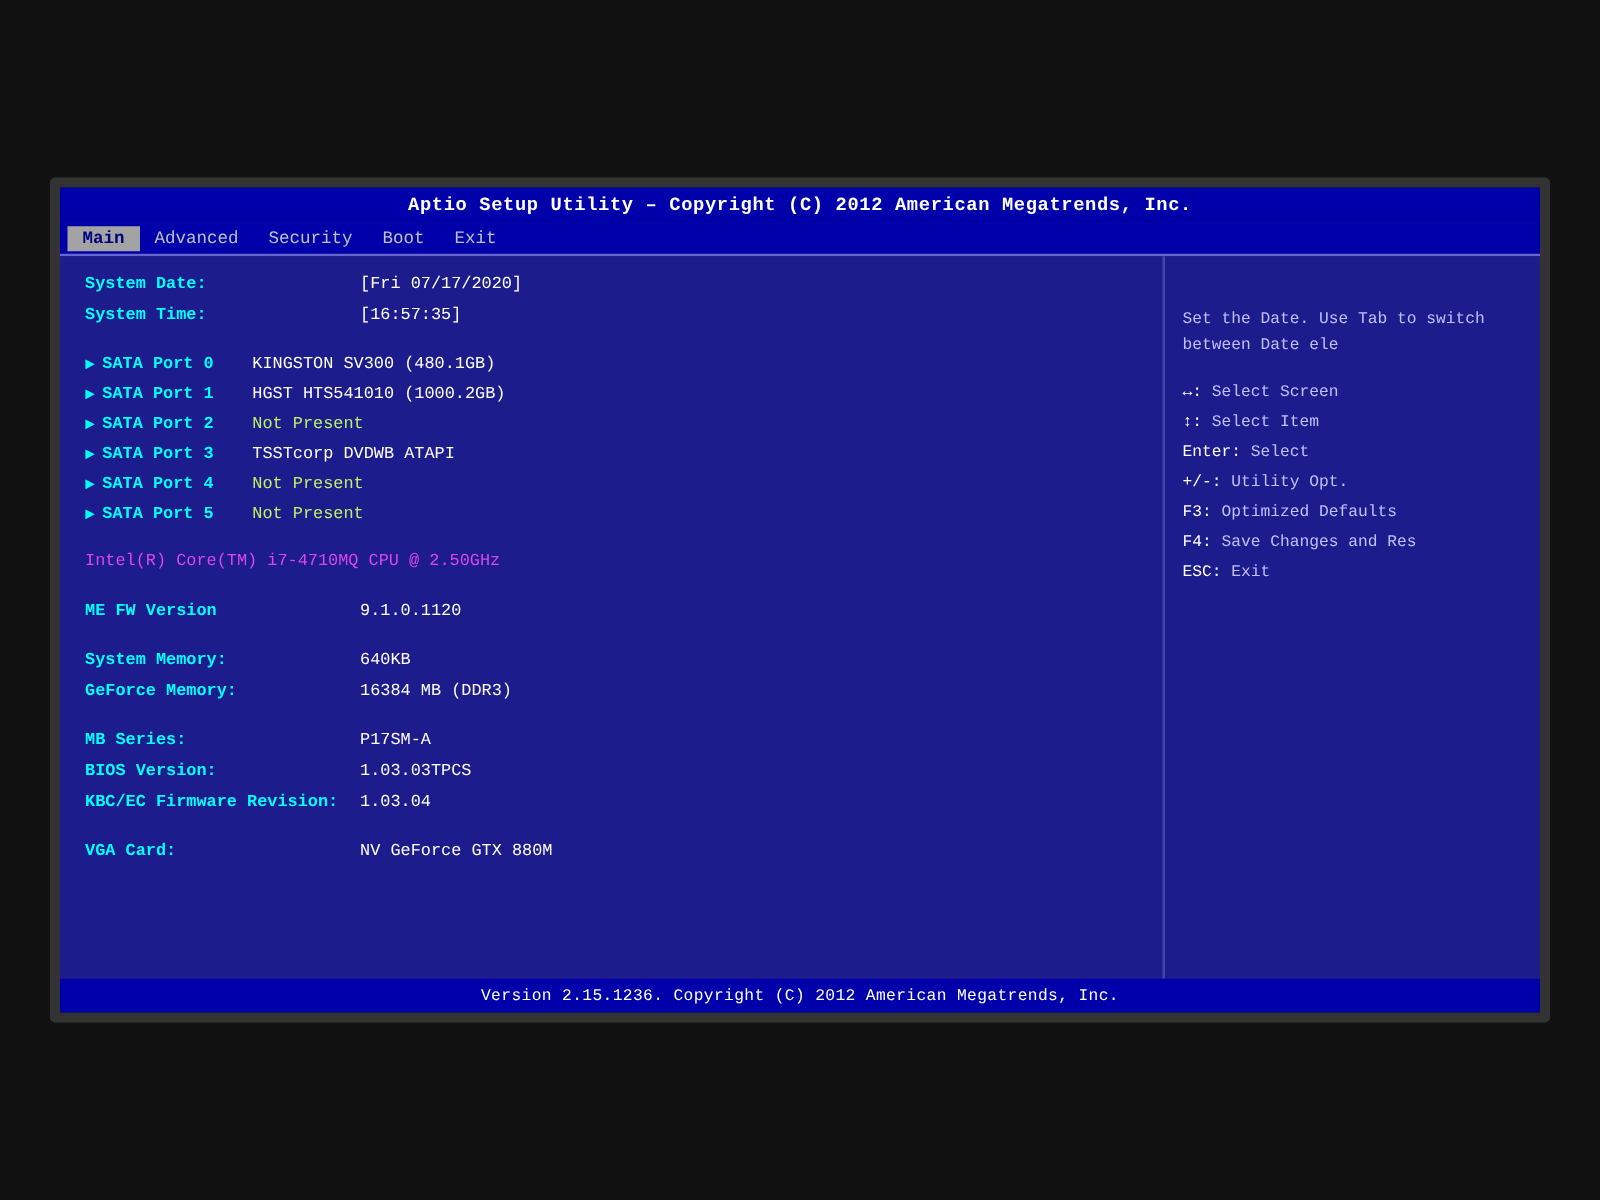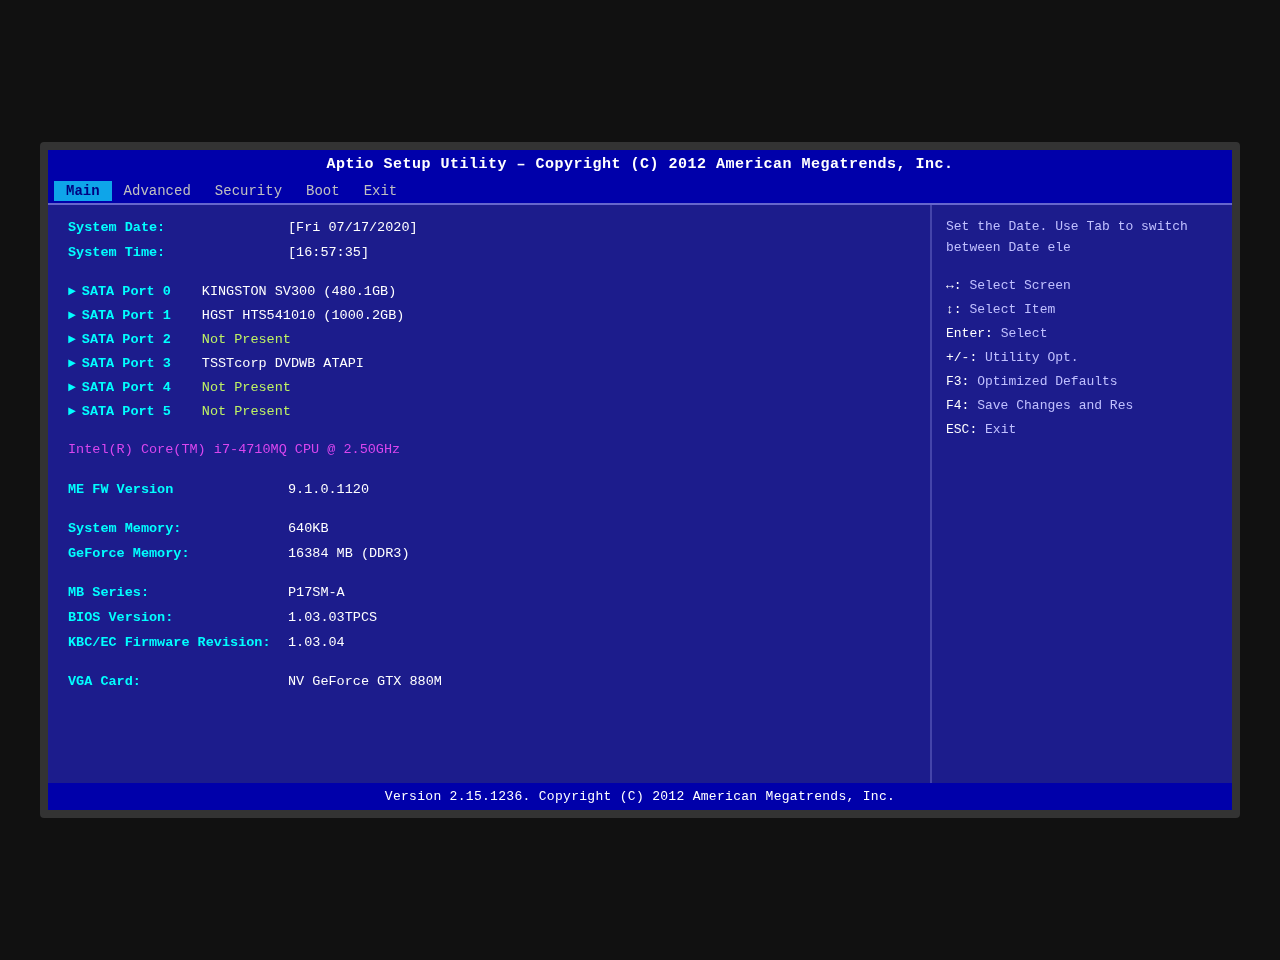--- a/index.html
+++ b/index.html
@@ -45,21 +45,21 @@
       padding: 2px 0 2px 6px;
       border-bottom: 2px solid #6666cc;
     }
     .menu-item {
       color: #c0c0c0;
       padding: 2px 12px;
       font-size: 14px;
       cursor: pointer;
     }
     .menu-item.active {
-      background: #0ea5e9;
+      background: #a3a3a3;
       color: #000080;
       font-weight: bold;
       text-align: center;
     }
     .content-area {
       flex: 1;
       display: flex;
       flex-direction: row;
     }
     .main-panel {
@@ -117,20 +117,21 @@
     .cpu-row {
       color: #d946ef;
       margin-bottom: 4px;
       font-family: Liberation Mono, monospace;
     }
     .help-text {
       color: #c0c0ff;
       font-size: 13px;
       line-height: 1.6;
       margin-bottom: 16px;
+      margin-top: 28px;
     }
     .shortcut-section {
       margin-top: 4px;
     }
     .shortcut-row {
       color: #c0c0ff;
       font-size: 13px;
       margin-bottom: 2px;
     }
     .shortcut-key {

